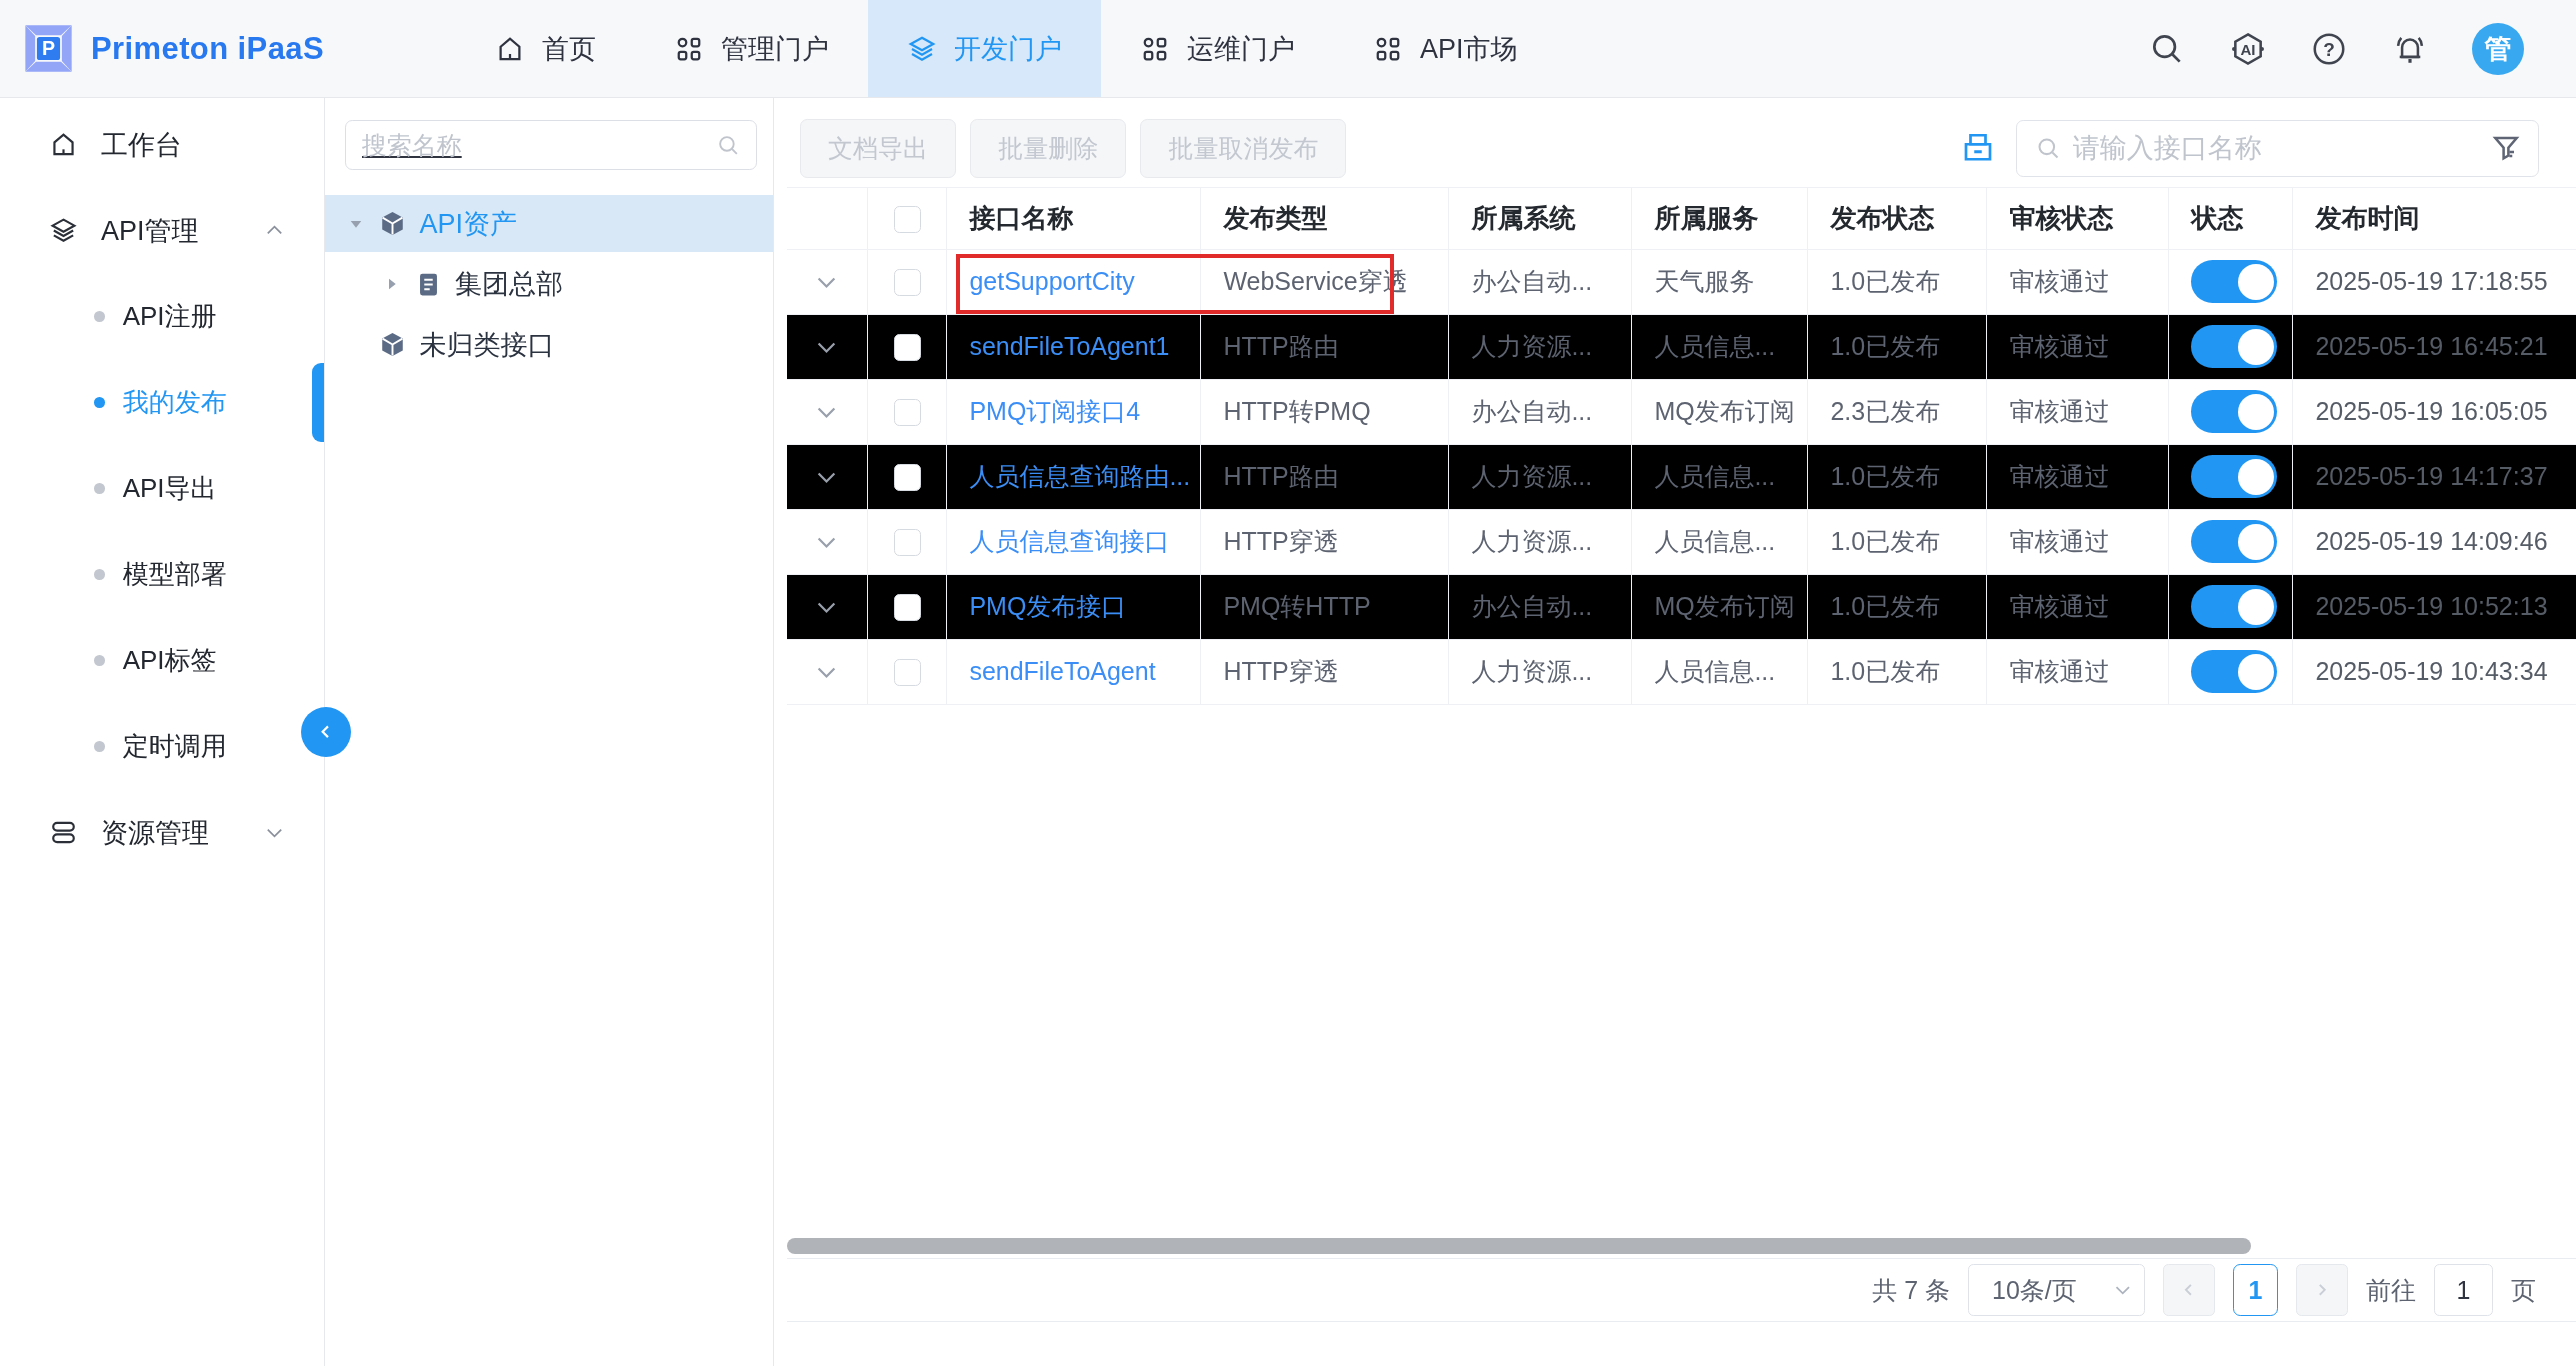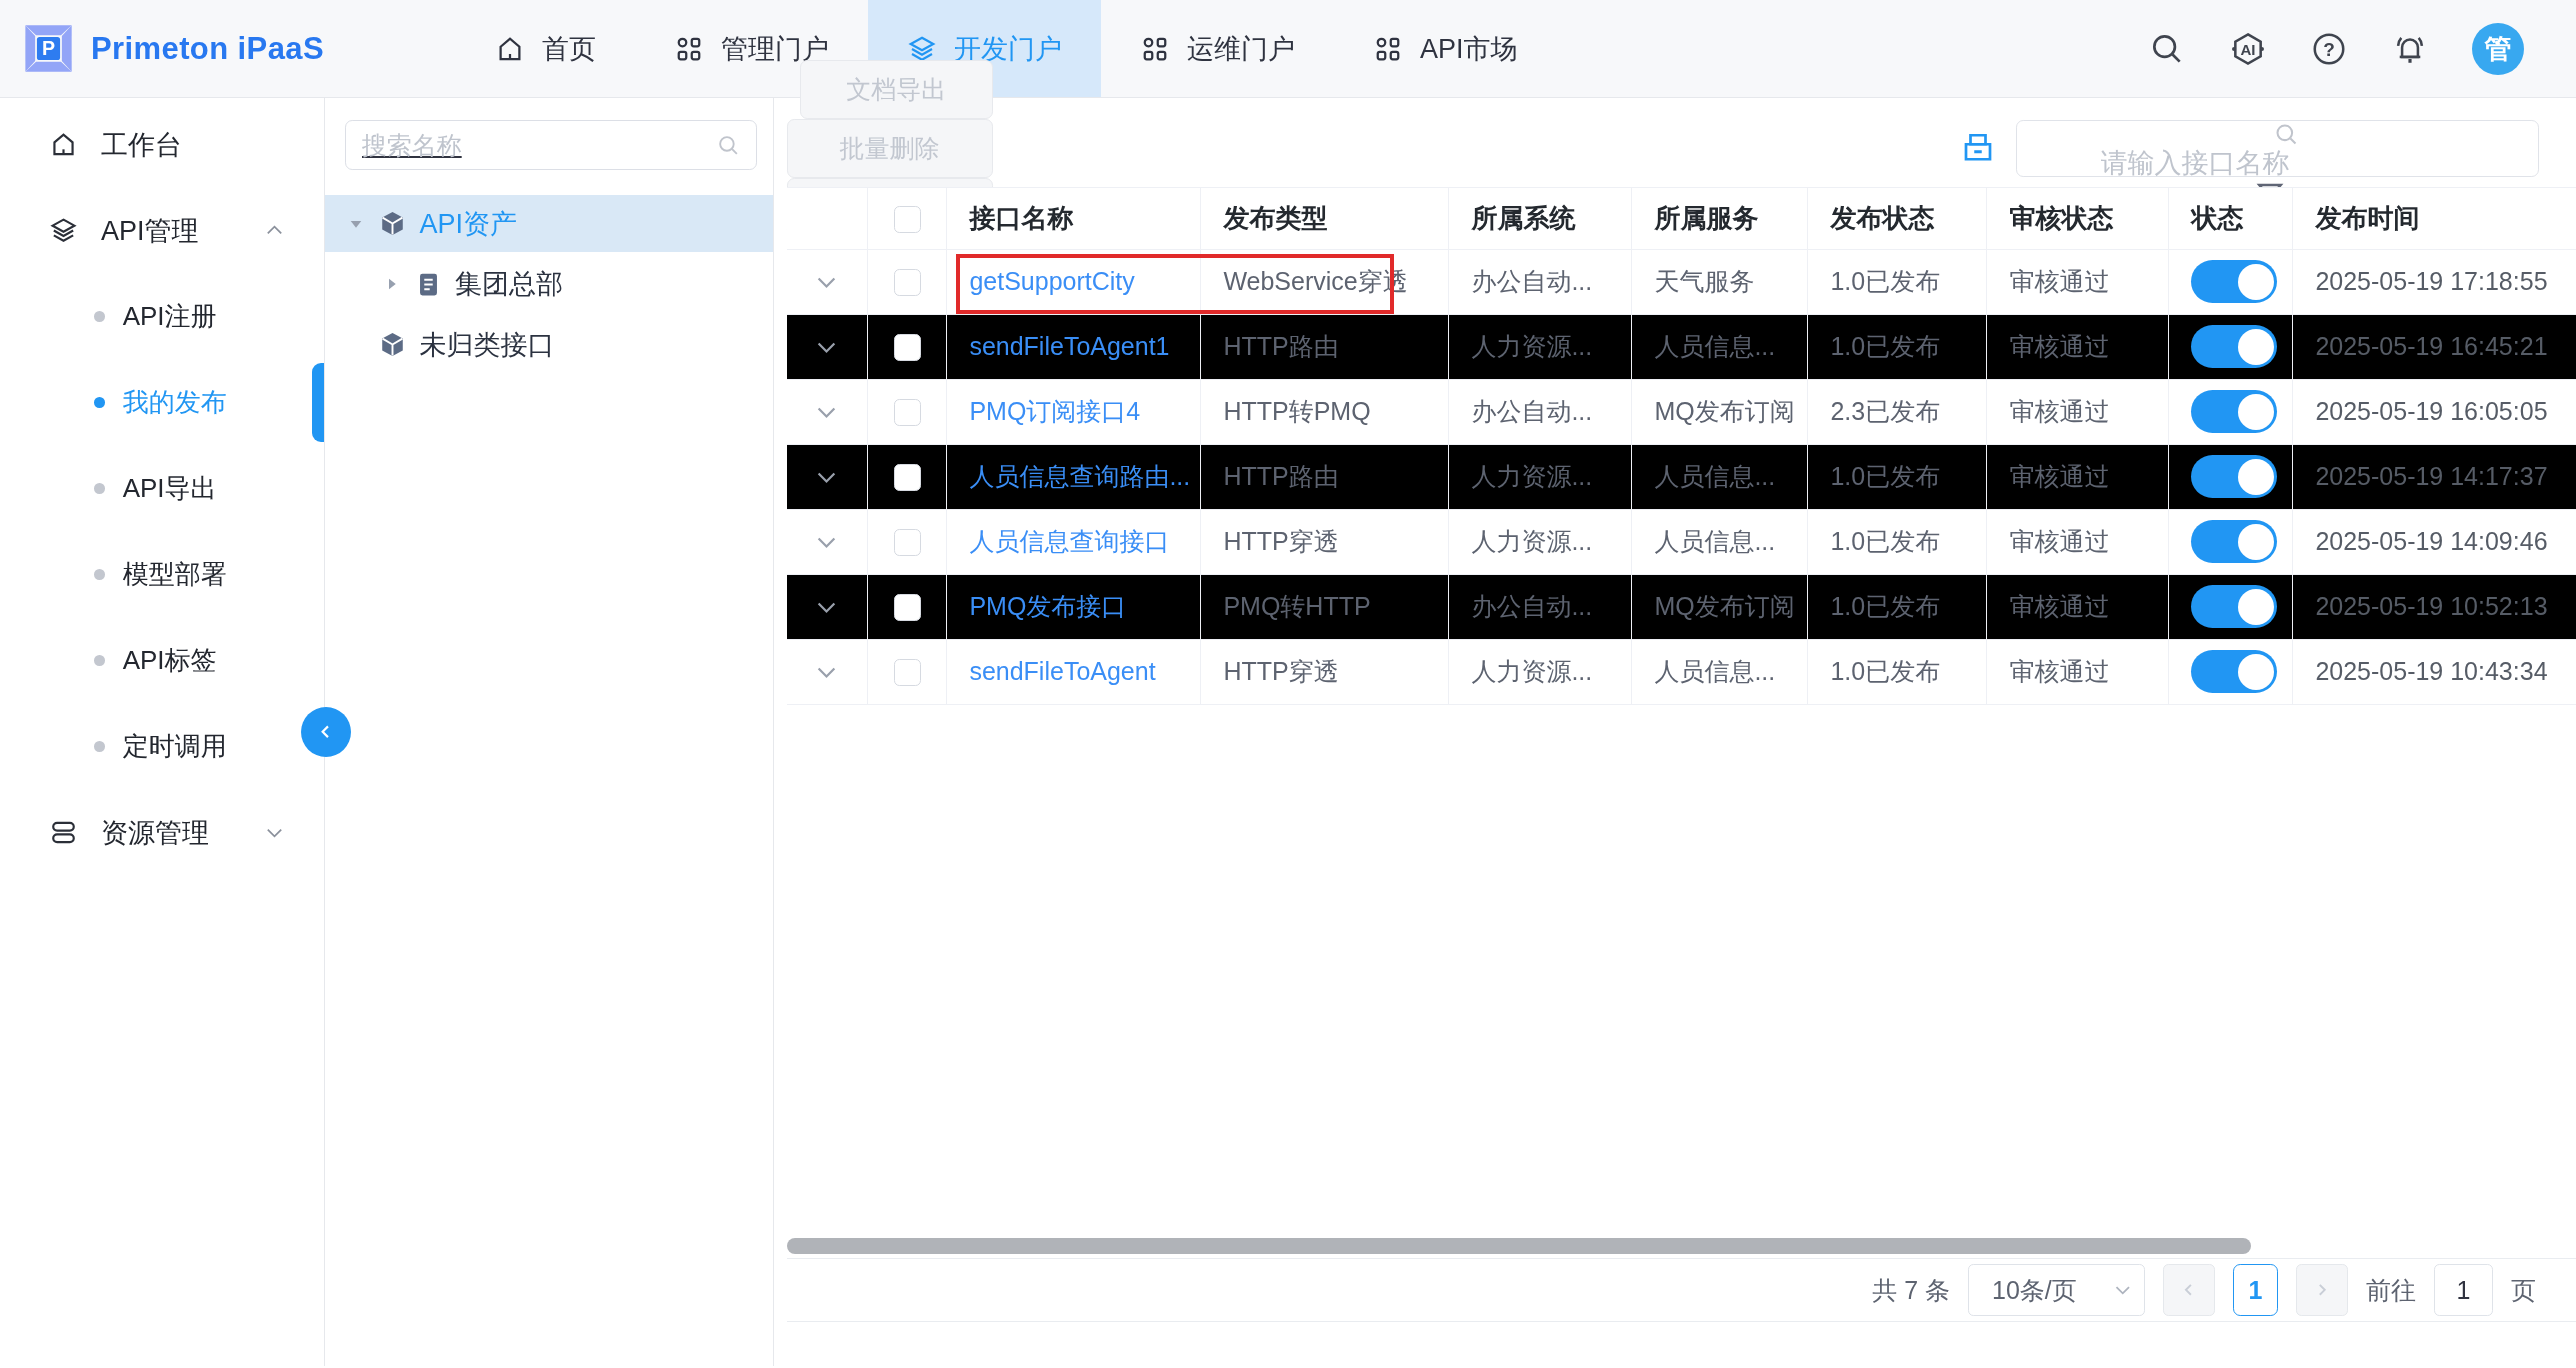--- a/index.html
+++ b/index.html
@@ -55,21 +55,21 @@
   .tree-node .caret { width:18px; height:18px; color:#97a0af; margin-right:12.5px; flex:none; }
   .tree-node .nico { width:29px; height:29px; margin-right:12.5px; color:#5c6b85; flex:none; }
 
   
   .toolbar { position:absolute; top:19.7px; left:0; right:0; height:61px; display:flex; align-items:center; }
   .tbtn { height:59px; padding:0 27px; margin-right:14.3px; background:#f5f6f8; border:1.8px solid #e7e9ed;
     border-radius:7.2px; font-size:25px; color:#c2c7d0; cursor:not-allowed; font-family:inherit; }
   .tbtn:first-child { margin-left:13.4px; }
   .toolbar-right { margin-left:auto; display:flex; align-items:center; padding-right:37px; }
   .imp-ico { width:36px; height:36px; color:#2196f3; margin-right:19.7px; cursor:pointer; }
-  .tbl-search { width:523px; height:57px; border:1.8px solid #e0e3e9; border-radius:7.2px; display:flex; align-items:center; background:#fff;flex-direction:column; }
+  .tbl-search { width:523px; height:57px; border:1.8px solid #e0e3e9; border-radius:7.2px; display:flex; align-items:center; background:#fff; }
   .tbl-search .mag { width:27px; height:27px; color:#c0c4cc; margin-left:18px; flex:none; }
   .tbl-search input { flex:1; border:none; outline:none; font-size:27px; padding:0 10.7px; color:#303340; background:transparent; font-family:inherit; }
   .tbl-search input::placeholder { color:#bfc4cd; }
   .funnel { width:32px; height:32px; color:#5f6575; margin-right:16px; flex:none; cursor:pointer; }
 
   
   .table-wrap { position:absolute; top:89px; left:0; right:0; border-top:1.8px solid #eef0f5; }
   table { width:100%; border-collapse:collapse; table-layout:fixed; }
   th, td { border-right:1.8px solid #eef0f5; border-bottom:1.8px solid #eef0f5; padding:0 0 0 22.4px; text-align:left;
     overflow:hidden; white-space:nowrap; }
@@ -290,21 +290,21 @@
             <path d="M12 12 3.8 7.2M12 12l8.2-4.8M12 12v9" stroke="#fff" stroke-width="1.6"></path>
           </svg>
           <span>未归类接口</span>
         </div>
       </div>
   </section>
 
   <section class="main">
 
     <div class="toolbar">
-      <span style="display:flex;flex-direction:column;">
+      <span style="display:flex;">
           <button class="tbtn">文档导出</button>
           <button class="tbtn">批量删除</button>
           <button class="tbtn">批量取消发布</button>
         </span>
       <div class="toolbar-right">
         <svg class="imp-ico" viewBox="0 0 24 24" fill="none" stroke="currentColor" stroke-width="1.8">
             <path d="M7 3.5h10v6H7z"></path>
             <path d="M4 9.5h16v10H4z"></path>
             <path d="M9.5 14.5h5" stroke-width="2"></path>
           </svg>

